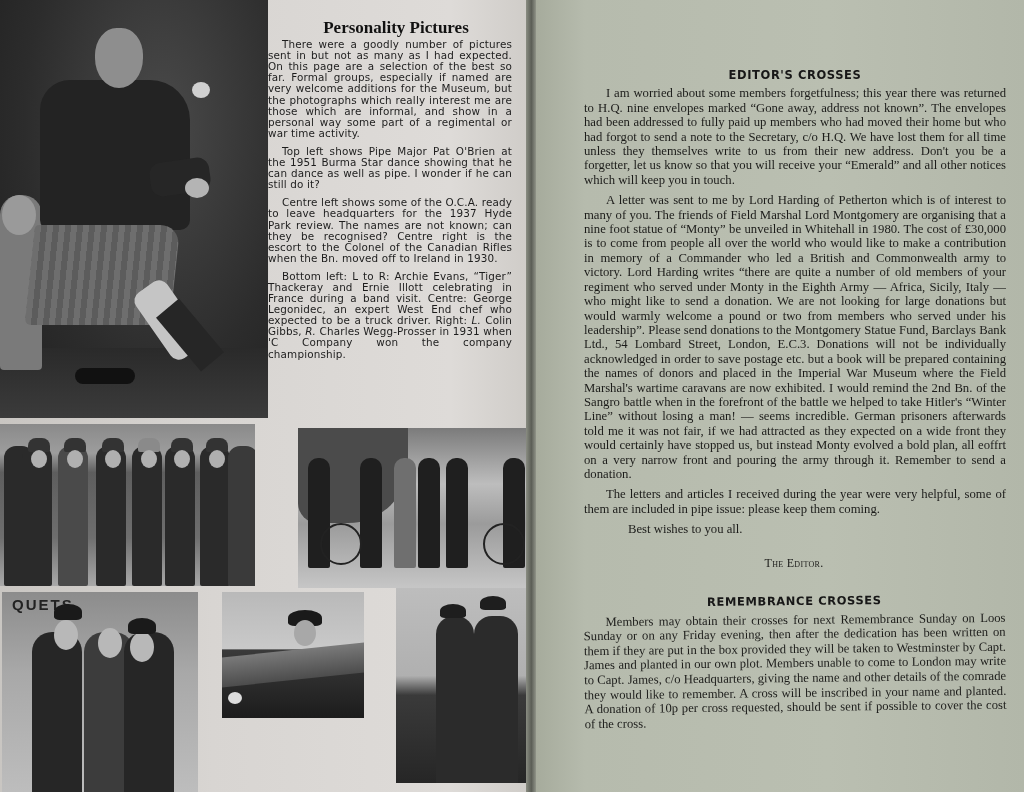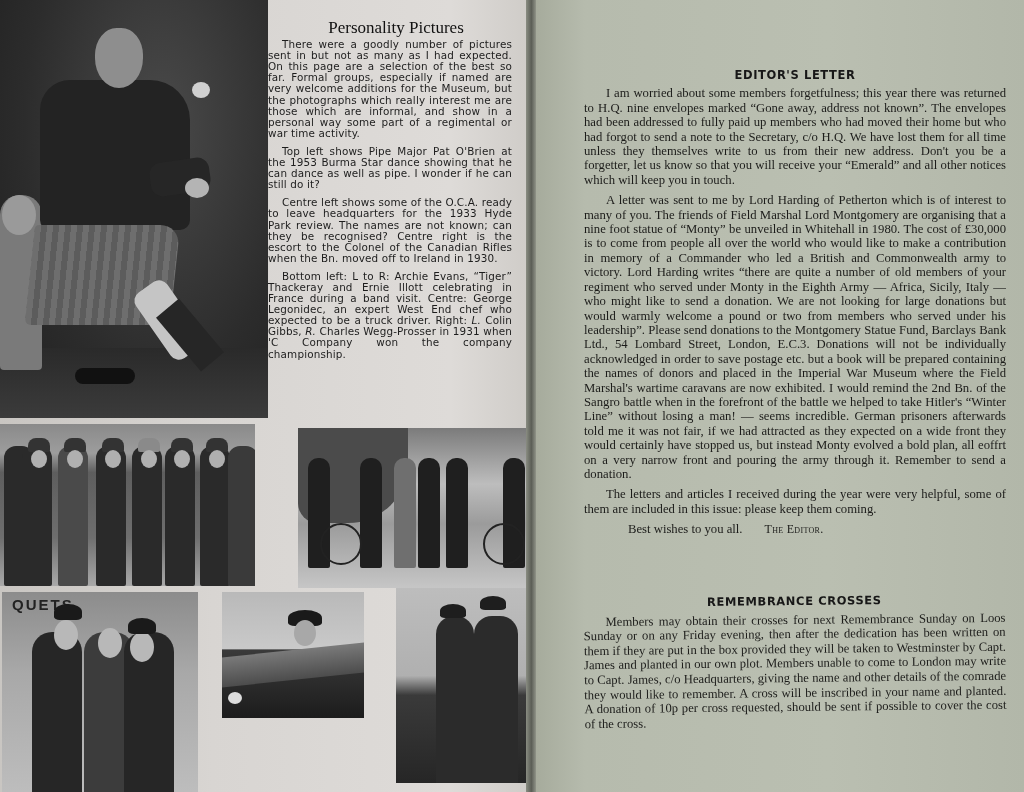--- a/index.html
+++ b/index.html
@@ -72,21 +72,21 @@
   .p6 .sold { top: 28px; width: 38px; height: 170px; border-radius: 18px 18px 4px 4px; background:#2b2b2b; }
   .p6 .scap { top: 12px; width: 26px; height: 14px; border-radius: 50% 50% 20% 20%; background:#1e1e1e; }
 
   .caption-column {
     position: absolute; left: 268px; top: 14px; width: 244px; height: 404px;
     font-family: "DejaVu Sans", sans-serif; font-size: 10.4px; line-height: 11.1px;
     color: #1d1d1d; text-align: justify;
   }
   .caption-column h1 {
     margin: 8px 0 6px 12px; text-align: center;
-    font-family: "Liberation Serif", serif; font-weight: normal; font-size: 17px; color: #111;
+    font-family: "Liberation Serif", serif; font-weight: bold; font-size: 17px; color: #111;
   }
   .caption-column p { margin: 0 0 7px 0; text-indent: 14px; letter-spacing: 0.15px; }
   .caption-column em { font-style: italic; }
 
   .gutter {
     position: absolute; left: 526px; top: 0; width: 12px; height: 792px;
     background: linear-gradient(90deg,#8a8d82 0%,#5b5e56 45%,#a7ab9e 100%);
   }
 
   
@@ -98,21 +98,21 @@
     position: absolute; left: 48px; top: 68px; width: 422px;
     font-family: "Liberation Serif", serif; font-size: 12.7px; line-height: 14.4px;
     color: #1c1c1a; text-align: justify;
   }
   .letter h2, .crosses h2 {
     margin: 0 0 4px 0; text-align: center;
     font-family: "DejaVu Sans", sans-serif; font-weight: bold; font-size: 11.5px; letter-spacing: 0.6px; color: #171717;
   }
   .letter p, .crosses p { margin: 0 0 6px 0; text-indent: 22px; }
   .signoff { display: flex; justify-content: flex-start; padding-right: 12px; text-indent: 0; }
-  .signoff .sig { font-variant: small-caps; font-size: 12px; letter-spacing: 0.3px; }
+  .signoff .sig { font-variant: small-caps; font-size: 12px; letter-spacing: 0.3px; margin-top: 34px; }
   .crosses {
     position: absolute; left: 48px; top: 594px; width: 422px;
     font-family: "Liberation Serif", serif; font-size: 12.7px; line-height: 14.6px;
     color: #1c1c1a; text-align: justify; transform: rotate(-0.6deg);
   }
 </style>
 </head>
 <body>
 
 <div class="left-page">
@@ -128,22 +128,22 @@
     <div class="shape hand"></div>
     <div class="shape kilt"></div>
     <div class="shape leg"></div>
     <div class="shape sock"></div>
     <div class="shape shoe"></div>
   </div>
 
   <div class="caption-column">
     <h1>Personality Pictures</h1>
     <p>There were a goodly number of pictures sent in but not as many as I had expected. On this page are a selection of the best so far. Formal groups, especially if named are very welcome additions for the Museum, but the photographs which really interest me are those which are informal, and show in a personal way some part of a regimental or war time activity.</p>
-    <p>Top left shows Pipe Major Pat O'Brien at the 1953 Burma Star dance showing that he can dance as well as pipe. I wonder if he can still do it?</p>
-    <p>Centre left shows some of the O.C.A. ready to leave headquarters for the 1933 Hyde Park review. The names are not known; can they be recognised? Centre right is the escort to the Colonel of the Canadian Rifles when the Bn. moved off to Ireland in 1930.</p>
+    <p>Top left shows Pipe Major Pat O'Brien at the 1951 Burma Star dance showing that he can dance as well as pipe. I wonder if he can still do it?</p>
+    <p>Centre left shows some of the O.C.A. ready to leave headquarters for the 1937 Hyde Park review. The names are not known; can they be recognised? Centre right is the escort to the Colonel of the Canadian Rifles when the Bn. moved off to Ireland in 1930.</p>
     <p><span>Bottom left: L to R: Archie Evans, “Tiger” Thackeray and Ernie Illott celebrating in France during a band visit. Centre: George Legonidec, an expert West End chef who expected to be a truck driver. Right: </span><em>L.</em><span> Colin Gibbs, </span><em>R.</em><span> Charles Wegg-Prosser in 1931 when 'C Company won the company championship.</span></p>
   </div>
 
   <div class="photo p2">
     <div class="shape man" style="left:4px"></div>
     <div class="shape man" style="left:22px"></div>
     <div class="shape man" style="left:58px;background:#4a4a4a"></div>
     <div class="shape man" style="left:96px"></div>
     <div class="shape man" style="left:132px"></div>
     <div class="shape man" style="left:165px"></div>
@@ -199,24 +199,24 @@
     <div class="shape sold" style="left:78px;width:44px"></div>
     <div class="shape scap" style="left:44px;top:16px"></div>
     <div class="shape scap" style="left:84px;top:8px"></div>
   </div>
 </div>
 
 <div class="gutter"></div>
 
 <div class="right-page">
   <div class="letter">
-    <h2>EDITOR'S LETTER</h2>
+    <h2>EDITOR'S CROSSES</h2>
     <p>I am worried about some members forgetfulness; this year there was returned to H.Q. nine envelopes marked “Gone away, address not known”. The envelopes had been addressed to fully paid up members who had moved their home but who had forgot to send a note to the Secretary, c/o H.Q. We have lost them for all time unless they themselves write to us from their new address. Don't you be a forgetter, let us know so that you will receive your “Emerald” and all other notices which will keep you in touch.</p>
     <p>A letter was sent to me by Lord Harding of Petherton which is of interest to many of you. The friends of Field Marshal Lord Montgomery are organising that a nine foot statue of “Monty” be unveiled in Whitehall in 1980. The cost of £30,000 is to come from people all over the world who would like to make a contribution in memory of a Commander who led a British and Commonwealth army to victory. Lord Harding writes “there are quite a number of old members of your regiment who served under Monty in the Eighth Army — Africa, Sicily, Italy — who might like to send a donation. We are not looking for large donations but would warmly welcome a pound or two from members who served under his leadership”. Please send donations to the Montgomery Statue Fund, Barclays Bank Ltd., 54 Lombard Street, London, E.C.3. Donations will not be individually acknowledged in order to save postage etc. but a book will be prepared containing the names of donors and placed in the Imperial War Museum where the Field Marshal's wartime caravans are now exhibited. I would remind the 2nd Bn. of the Sangro battle when in the forefront of the battle we helped to take Hitler's “Winter Line” without losing a man! — seems incredible. German prisoners afterwards told me it was not fair, if we had attracted as they expected on a wide front they would certainly have stopped us, but instead Monty evolved a bold plan, all eoffrt on a very narrow front and pouring the army through it. Remember to send a donation.</p>
-    <p>The letters and articles I received during the year were very helpful, some of them are included in this issue: please keep them coming.</p>
+    <p>The letters and articles I received during the year were very helpful, some of them are included in pipe issue: please keep them coming.</p>
     <p class="signoff">
       <span style="padding-left:22px">Best wishes to you all.</span>
       <span class="sig">The Editor.</span>
     </p>
   </div>
 
   <div class="crosses">
     <h2>REMEMBRANCE CROSSES</h2>
     <p>Members may obtain their crosses for next Remembrance Sunday on Loos Sunday or on any Friday evening, then after the dedication has been written on them if they are put in the box provided they will be taken to Westminster by Capt. James and planted in our own plot. Members unable to come to London may write to Capt. James, c/o Headquarters, giving the name and other details of the comrade they would like to remember. A cross will be inscribed in your name and planted. A donation of 10p per cross requested, should be sent if possible to cover the cost of the cross.</p>
   </div>

